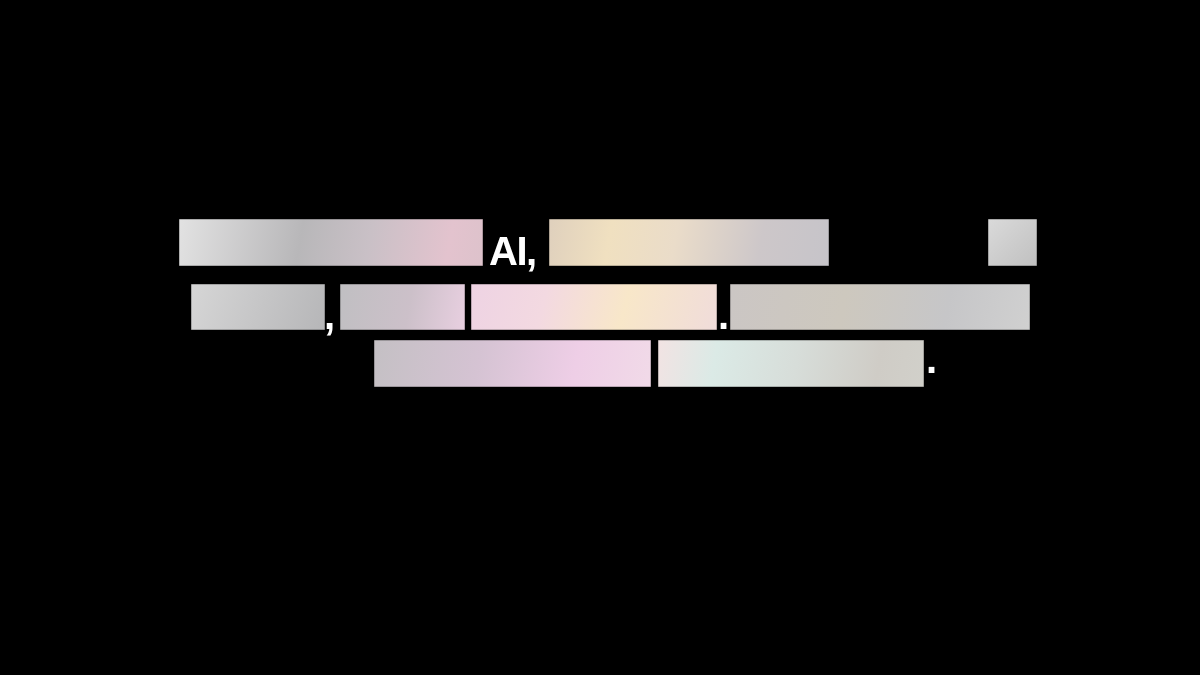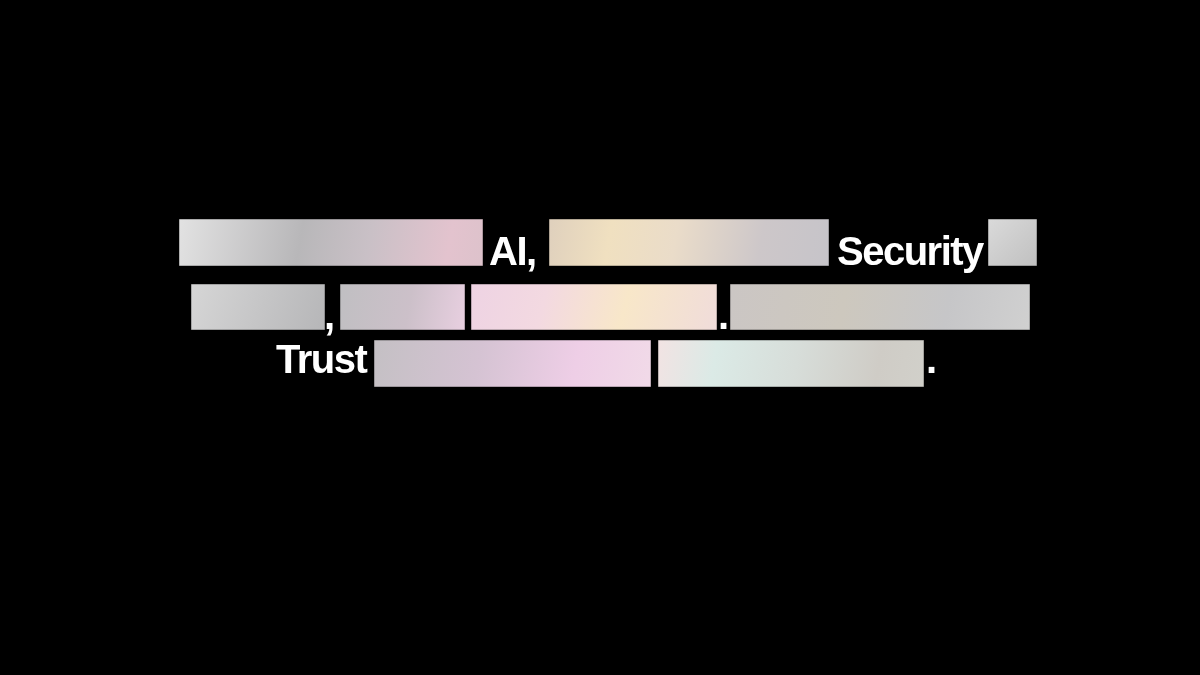--- a/index.html
+++ b/index.html
@@ -27,29 +27,27 @@
 </style>
 </head>
 <body>
 
 <div class="canvas" style="background-color: rgb(0, 0, 0); color: rgb(255, 255, 255);">
   <div class="headline">
 
     <div class="block r1" style="left: 171px; width: 304px; background: linear-gradient(100deg, rgb(226, 226, 226) 0%, rgb(184, 183, 185) 40%, rgb(201, 192, 198) 62%, rgb(227, 195, 206) 88%, rgb(221, 194, 203) 100%);"></div>
     <div class="word r1" style="left:481px;">AI,</div>
     <div class="block r1" style="left: 541px; width: 280px; background: linear-gradient(100deg, rgb(223, 208, 189) 0%, rgb(240, 224, 192) 22%, rgb(234, 220, 201) 45%, rgb(205, 199, 201) 75%, rgb(198, 196, 201) 100%);"></div>
-    <div class="word r1" style="left:829px;">Security</div>
     <div class="block r1" style="left: 980px; width: 49px; background: linear-gradient(135deg, rgb(218, 218, 218) 0%, rgb(192, 192, 192) 100%);"></div>
 
     <div class="block r2" style="left: 183px; width: 134px; background: linear-gradient(110deg, rgb(214, 214, 214) 0%, rgb(182, 182, 184) 100%);"></div>
     <div class="word r2" style="left:316px;">,</div>
     <div class="block r2" style="left: 332px; width: 125px; background: linear-gradient(100deg, rgb(192, 191, 194) 0%, rgb(204, 192, 201) 55%, rgb(232, 207, 224) 100%);"></div>
     <div class="block r2" style="left: 463px; width: 246px; background: linear-gradient(105deg, rgb(238, 211, 227) 0%, rgb(243, 217, 225) 30%, rgb(248, 231, 201) 62%, rgb(240, 220, 218) 100%);"></div>
     <div class="word r2 mid-dot" style="left:710px;">.</div>
     <div class="block r2" style="left: 722px; width: 300px; background: linear-gradient(100deg, rgb(203, 198, 196) 0%, rgb(205, 200, 190) 38%, rgb(198, 198, 200) 72%, rgb(208, 208, 208) 100%);"></div>
 
-    <div class="word r3" style="left:268px;">Trust</div>
     <div class="block r3" style="left: 366px; width: 277px; background: linear-gradient(100deg, rgb(196, 192, 196) 0%, rgb(213, 195, 211) 38%, rgb(238, 206, 230) 72%, rgb(241, 218, 232) 100%);"></div>
     <div class="block r3" style="left: 650px; width: 266px; background: linear-gradient(100deg, rgb(242, 227, 227) 0%, rgb(219, 234, 230) 22%, rgb(215, 221, 217) 52%, rgb(207, 204, 198) 82%, rgb(209, 208, 202) 100%);"></div>
     <div class="word r3" style="left:918px;">.</div>
 
   </div>
 </div>
 
 </body></html>

